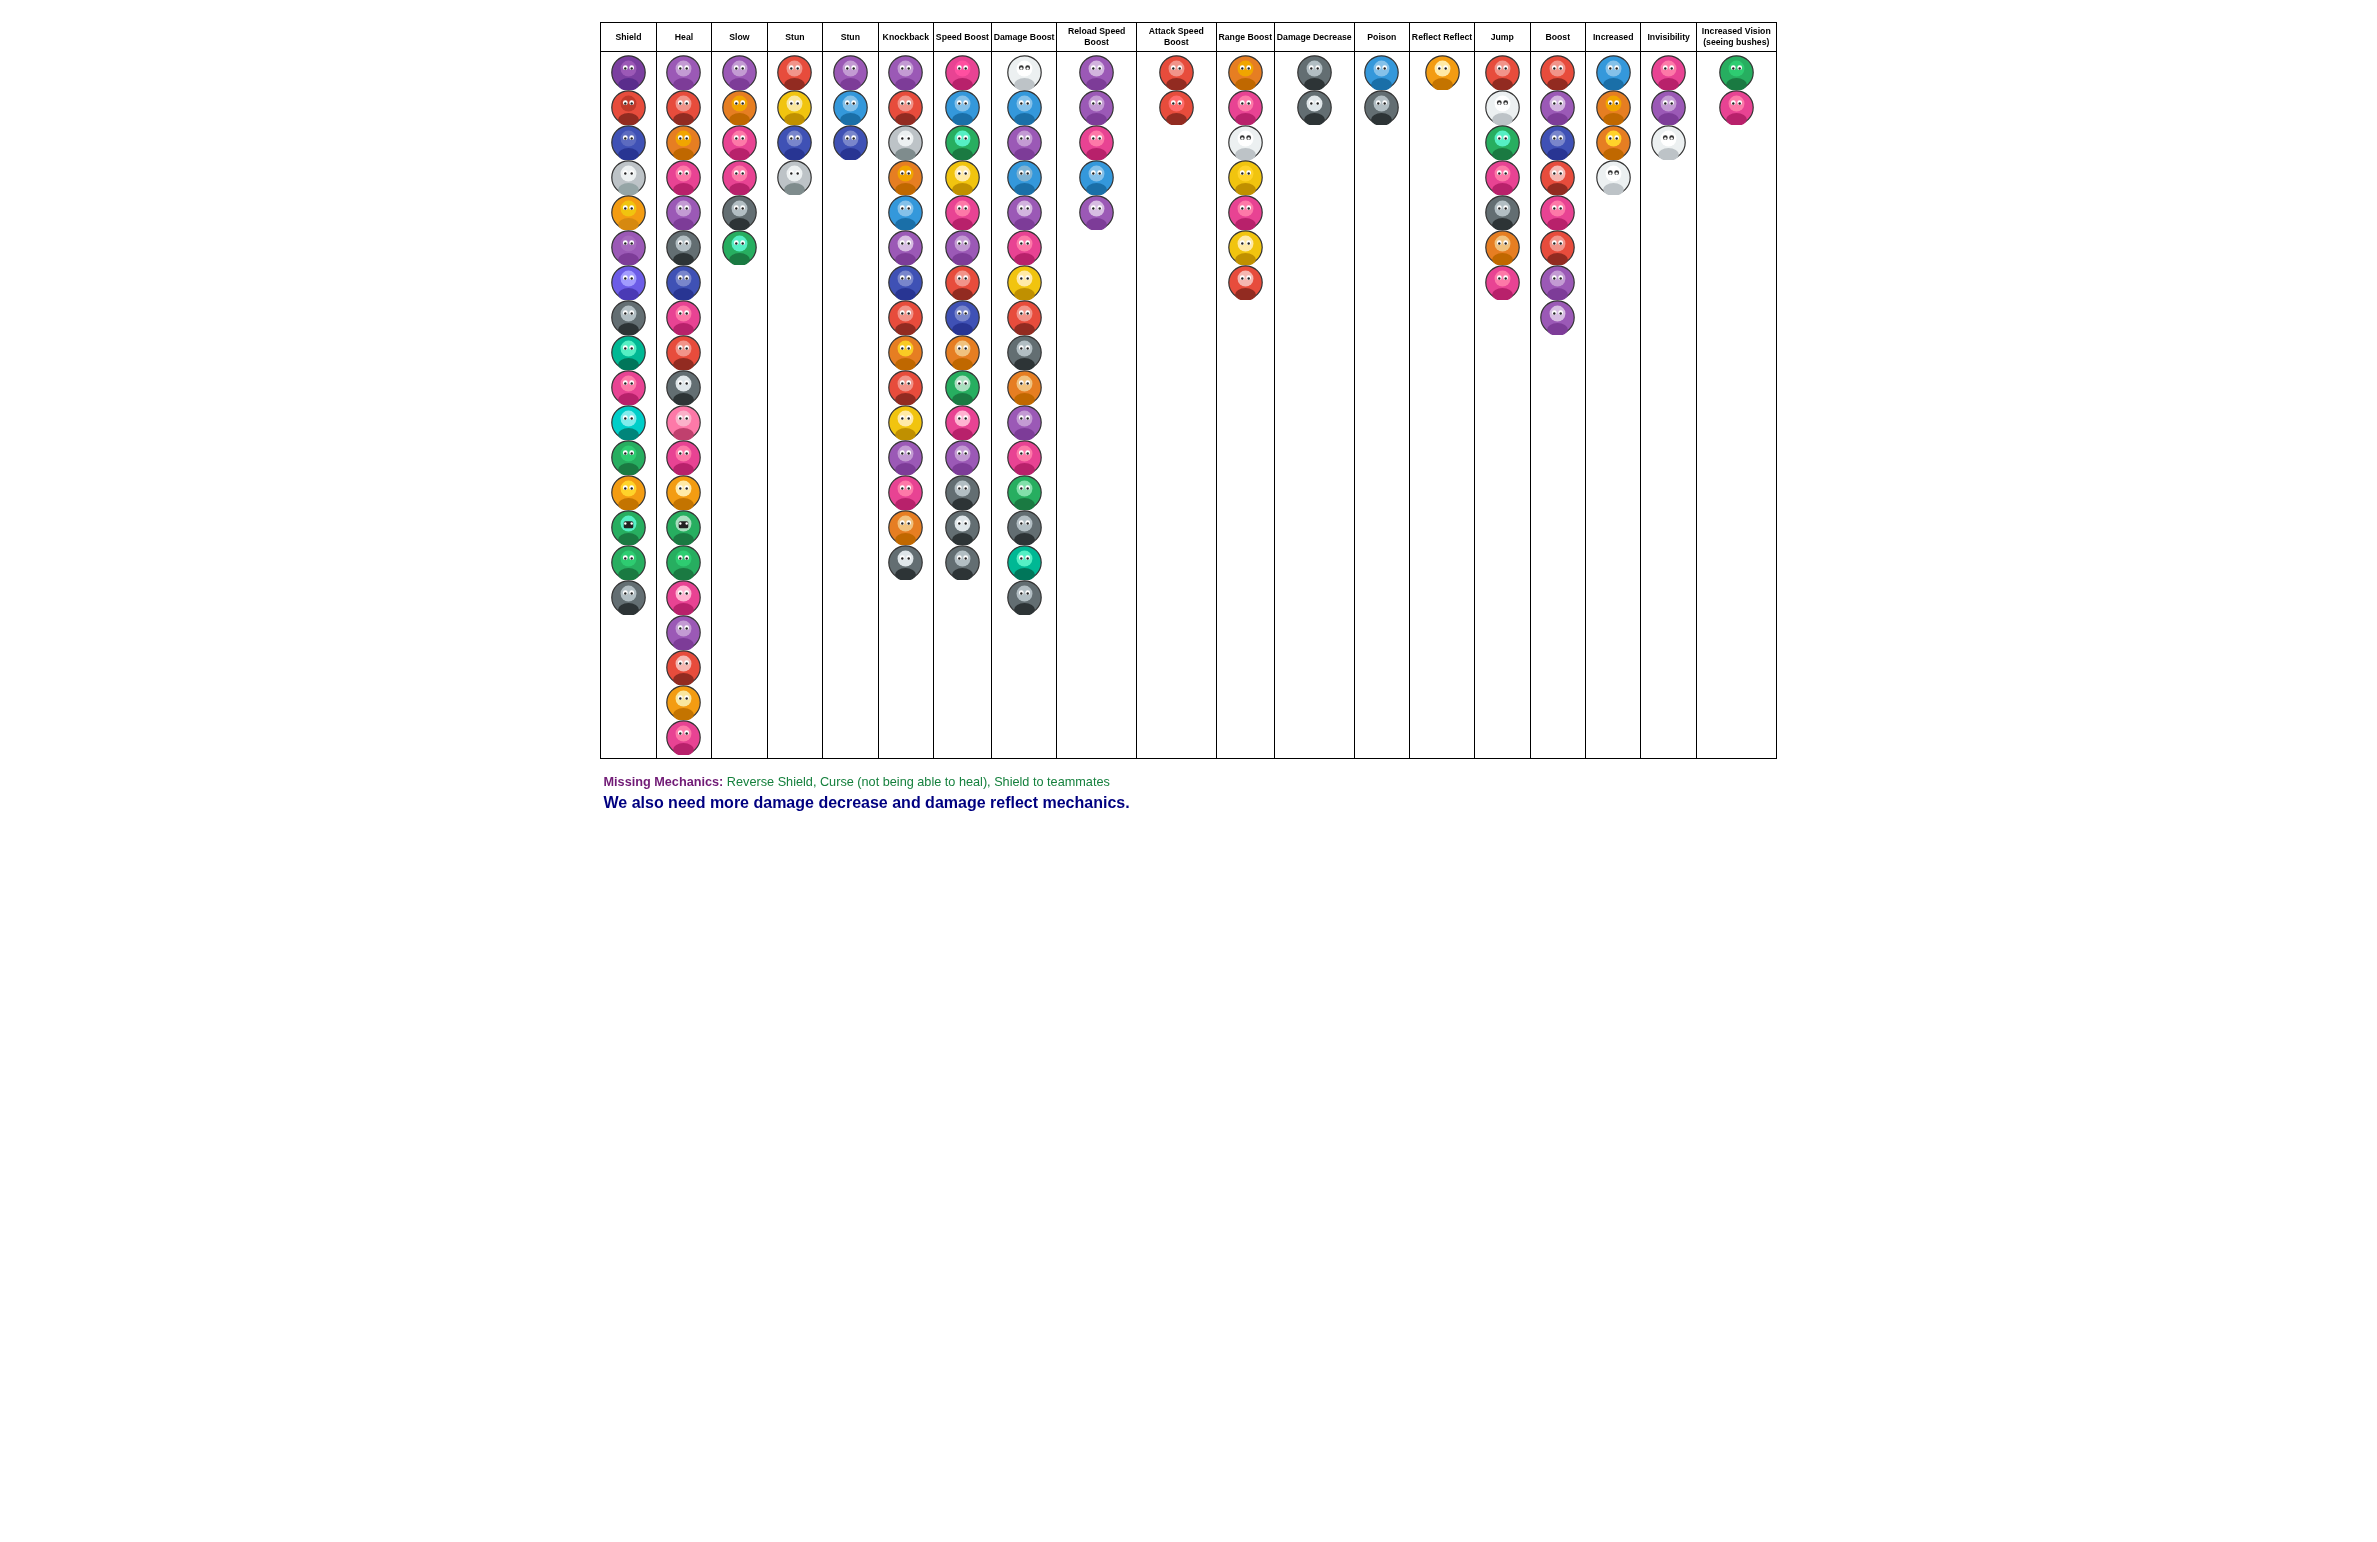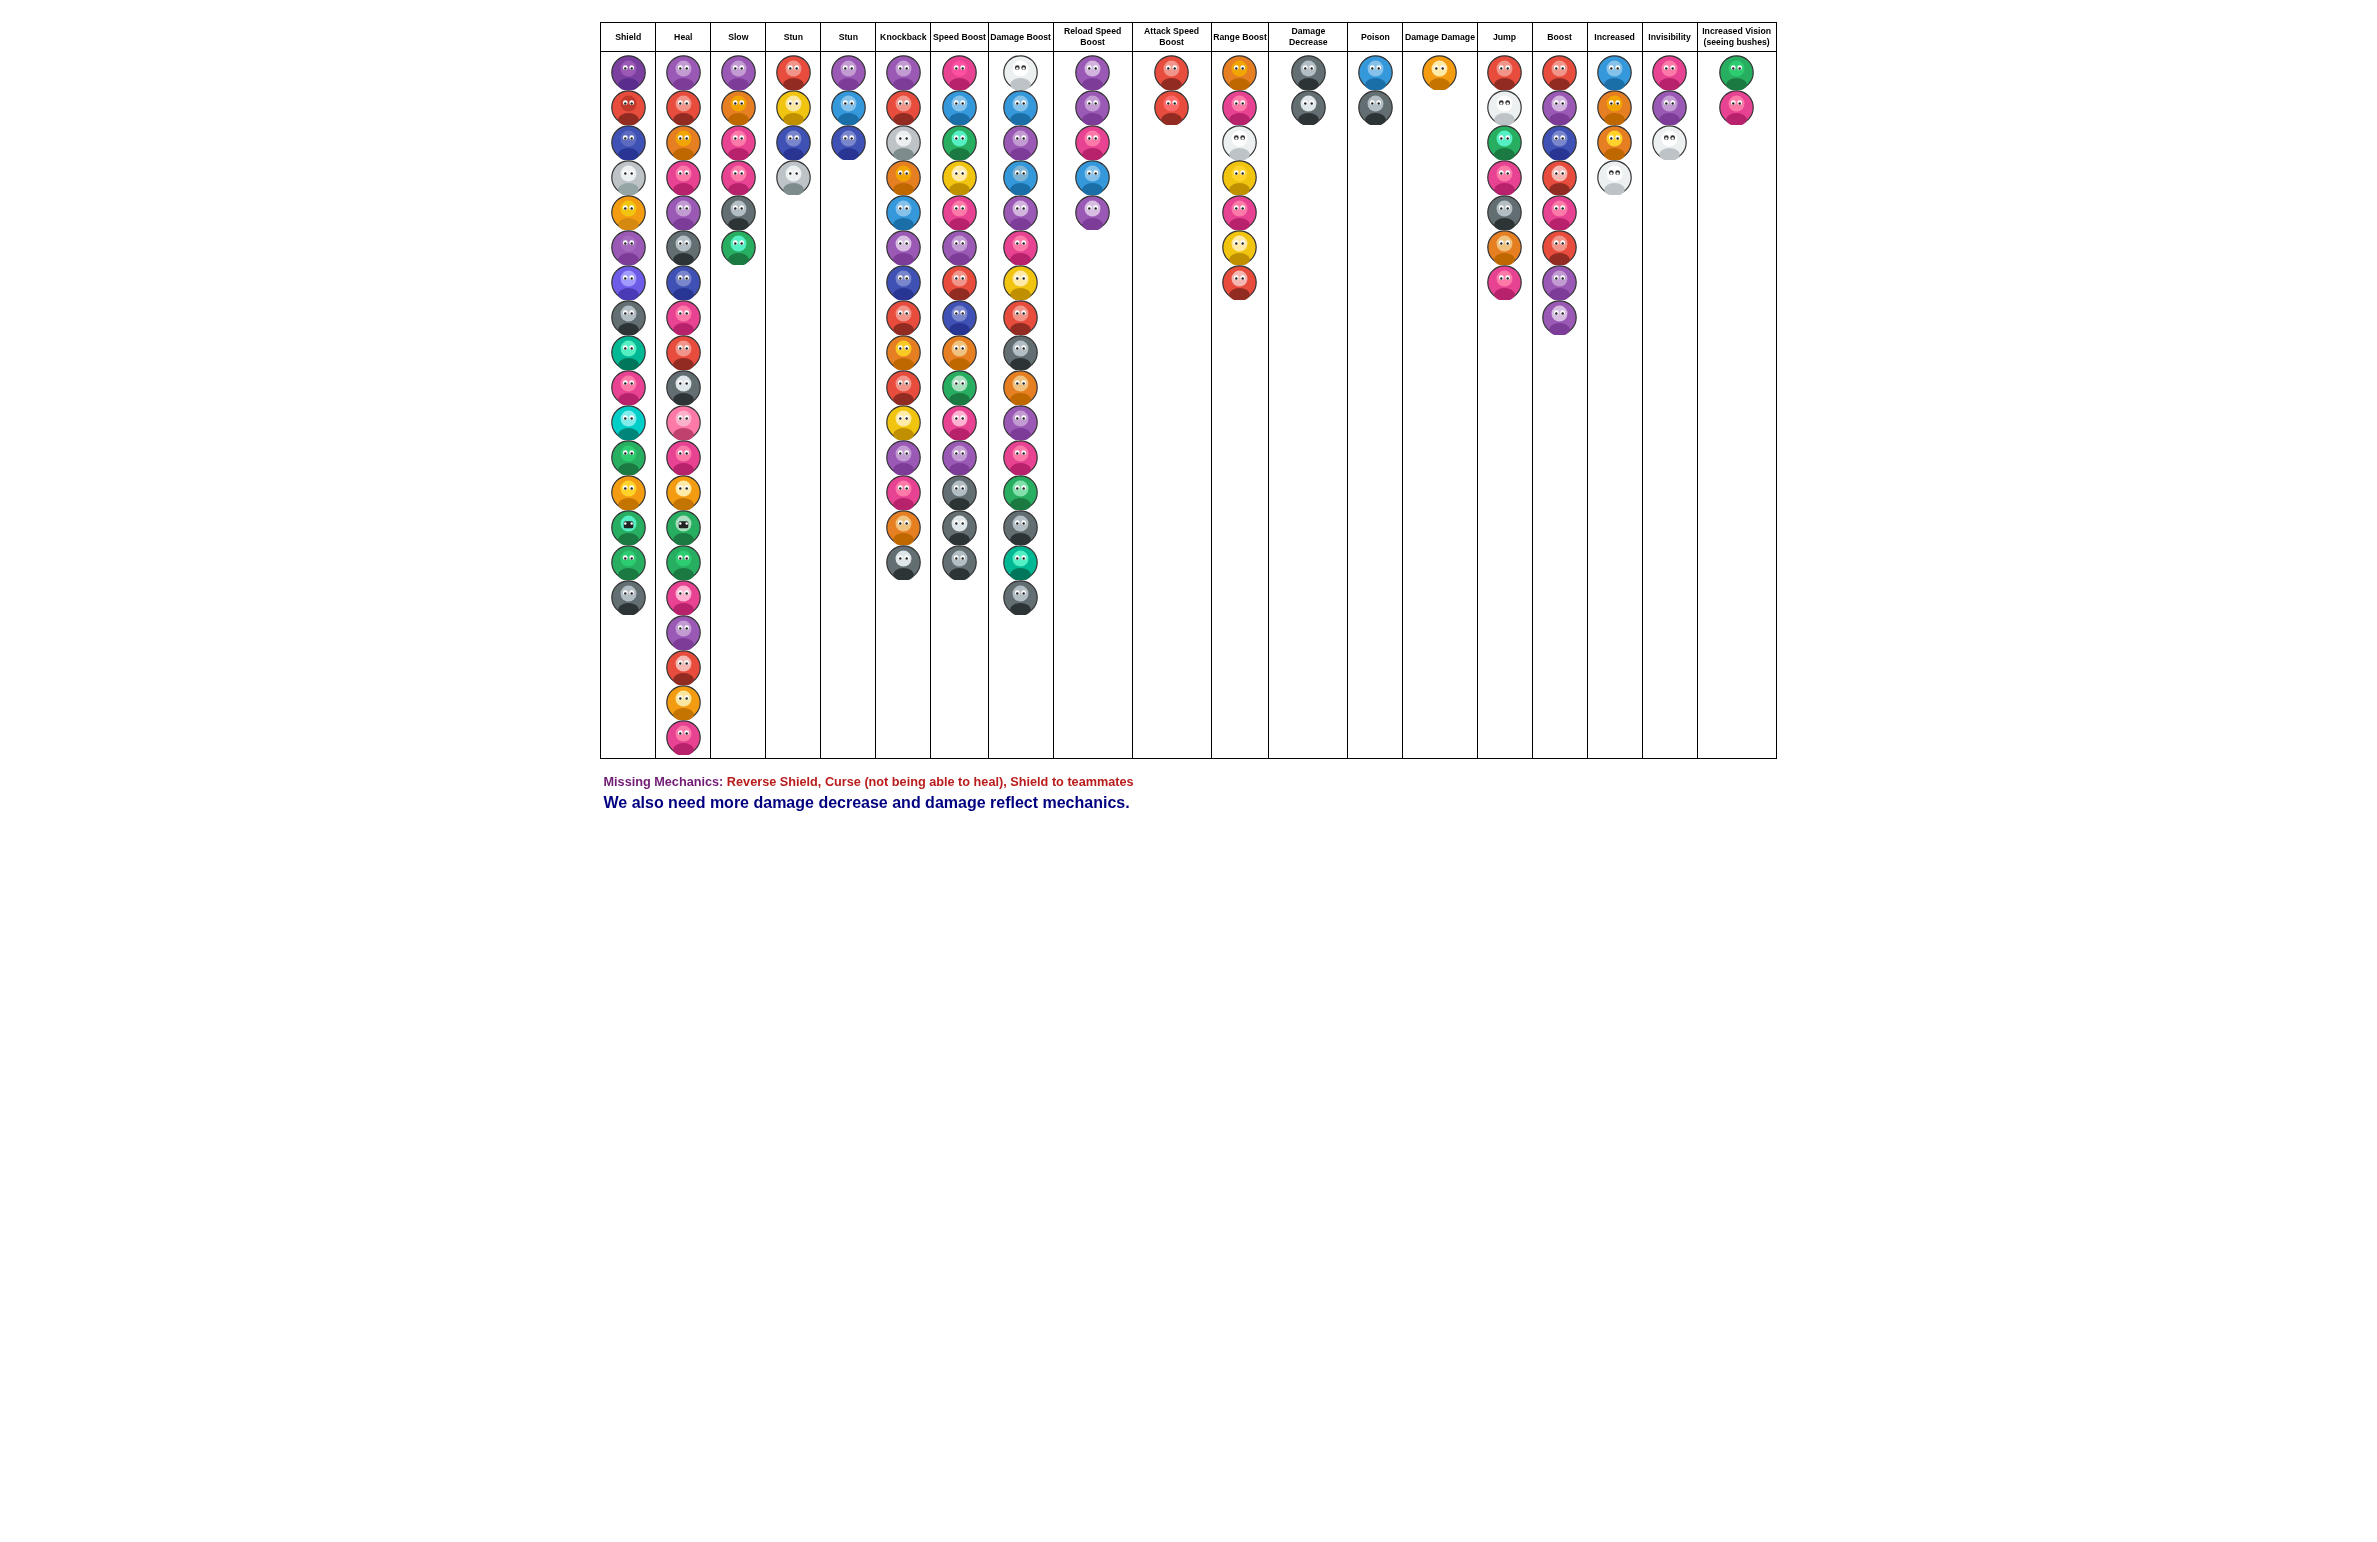--- a/index.html
+++ b/index.html
@@ -47,22 +47,22 @@
     }
     .missing-mechanics {
       font-size: 12.7px;
       font-weight: bold;
       margin-bottom: 4.8px;
     }
     .missing-label {
       color: #701a75;
     }
     .missing-text {
-      color: #b91c1c;
-      font-weight: bold;
+      color: #15803d;
+      font-weight: normal;
     }
     .extra-note {
       color: #000080;
       font-weight: bold;
       font-size: 16px;
     }
   </style>
 </head>
 <body>
 
@@ -77,21 +77,21 @@
           <th>Stun</th>
           <th>Stun</th>
           <th>Knockback</th>
           <th>Speed Boost</th>
           <th>Damage Boost</th>
           <th>Reload Speed Boost</th>
           <th>Attack Speed Boost</th>
           <th>Range Boost</th>
           <th>Damage Decrease</th>
           <th>Poison</th>
-          <th>Damage Damage</th>
+          <th>Reflect Reflect</th>
           <th>Jump</th>
           <th>Boost</th>
           <th>Increased</th>
           <th>Invisibility</th>
           <th>Increased Vision (seeing bushes)</th>
         </tr>
       </thead>
       <tbody>
         <tr>
 

